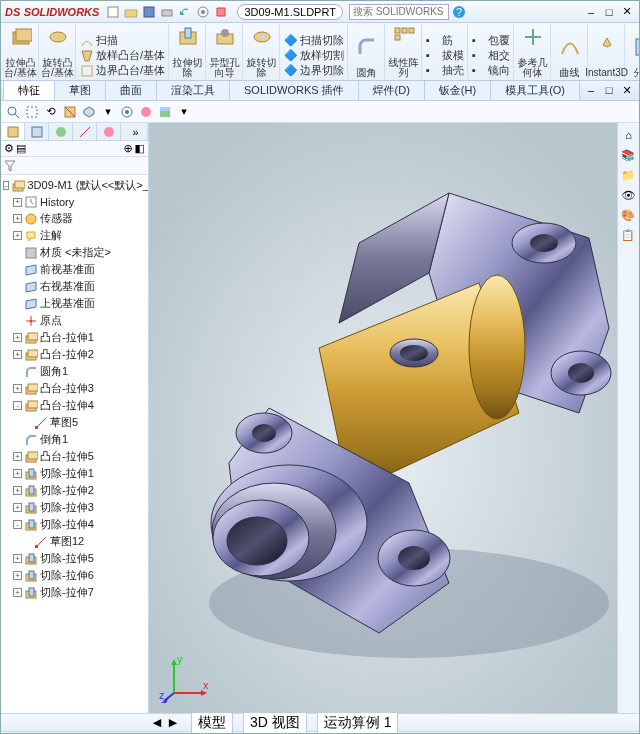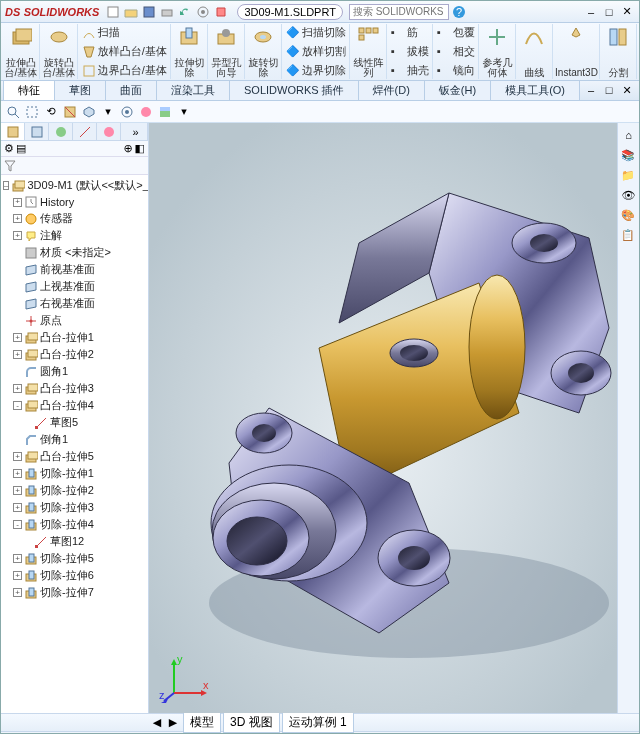--- a/index.html
+++ b/index.html
@@ -4,21 +4,21 @@
 <style>
 * { margin:0; padding:0; box-sizing:border-box; font-family:"Microsoft YaHei","Segoe UI",sans-serif; font-size:11px; }
 body { width:640px; height:734px; background:#fff; overflow:hidden; border:1px solid #8aa; }
 .titlebar { height:22px; background:linear-gradient(#f8fbfe,#e4eef9); display:flex; align-items:center; padding:0 4px; border-bottom:1px solid #b8cee6; gap:2px; }
 .logo { font-weight:bold; font-style:italic; color:#b22; font-size:12px; margin-right:4px; display:flex; align-items:center; }
 .logo-ds { color:#b22; }
 .tb-ico { width:16px; height:16px; display:inline-flex; align-items:center; justify-content:center; border:1px solid transparent; }
 .doc-tab { margin-left:6px; padding:1px 6px; background:#fff; border:1px solid #aac; border-radius:8px; font-size:11px; }
 .search { margin-left:4px; width:100px; height:16px; border:1px solid #aac; font-size:10px; padding:0 3px; background:#fff; }
 .ribbon { height:58px; background:linear-gradient(#f4f9ff,#e6eff9); border-bottom:1px solid #b8cee6; display:flex; align-items:stretch; padding:1px 2px; gap:1px; overflow:hidden; }
-.rgrp { display:flex; flex-direction:column; align-items:center; justify-content:space-between; padding:1px 3px; border-right:1px solid #cfe0f2; }
+.rgrp { display:flex; flex-direction:column; align-items:center; justify-content:flex-end; padding:1px 3px; border-right:1px solid #cfe0f2; }
 .rgrp.big { min-width:36px; }
 .rico { width:24px; height:24px; display:flex; align-items:center; justify-content:center; }
 .rlbl { font-size:10px; line-height:10px; text-align:center; color:#333; margin-top:9px; white-space:pre; }
 .ritem { display:flex; align-items:center; gap:2px; font-size:10px; color:#333; white-space:nowrap; }
 .ritem .mini { width:14px; height:14px; }
 .tabbar { height:20px; background:linear-gradient(#eef4fc,#dce8f5); border-bottom:1px solid #b8cee6; display:flex; align-items:flex-end; padding-left:2px; gap:0; }
 .tab { padding:2px 14px; font-size:11px; color:#234; border:1px solid #b8cee6; border-bottom:none; background:#e9f1fb; margin-right:-1px; }
 .tab.active { background:#fff; color:#000; }
 .wincontrols { margin-left:auto; display:flex; gap:2px; padding:2px 4px; }
 .toolbar2 { height:22px; background:#f7faff; border-bottom:1px solid #cfe0f2; display:flex; align-items:center; padding:0 4px; gap:3px; }
@@ -32,21 +32,21 @@
 .tree { flex:1; overflow:auto; padding:2px 0; background:#fff; }
 .node { display:flex; align-items:center; padding:1px 2px; gap:2px; white-space:nowrap; font-size:11px; color:#222; }
 .exp { width:9px; height:9px; border:1px solid #888; display:flex; align-items:center; justify-content:center; font-size:8px; line-height:8px; color:#555; background:#fff; }
 .exp.empty { border:none; }
 .nico { width:14px; height:14px; display:flex; align-items:center; justify-content:center; }
 .lvl1 { padding-left:12px; }
 .lvl2 { padding-left:22px; }
 .viewport { flex:1; position:relative; background:#cddae2; overflow:hidden; }
 .rside { width:22px; background:#eef4fc; border-left:1px solid #c8d8ec; display:flex; flex-direction:column; align-items:center; padding-top:4px; gap:4px; }
 .botbar { height:18px; background:linear-gradient(#f4f9ff,#e6eff9); border-top:1px solid #c8d8ec; display:flex; align-items:center; font-size:10px; }
-.bottab { padding:1px 6px; border:1px solid #b8cee6; background:#fff; margin-left:2px; font-size:12px; }
+.bottab { padding:1px 6px; border:1px solid #b8cee6; background:#fff; margin-left:10px; font-size:14px; }
 .status { height:18px; background:#eef4fc; border-top:1px solid #c8d8ec; display:flex; align-items:center; padding:0 4px; font-size:10px; color:#333; gap:10px; }
 .triad { position:absolute; left:10px; bottom:10px; width:50px; height:50px; }
 svg { display:block; }
 .spacer { flex:1; }
 .model-svg { position:absolute; top:0; left:0; }
 </style>
 </head>
 <body>
 
 <div class="titlebar">
@@ -184,20 +184,28 @@
       </div>
     <div class="ritem">
         <span class="mini">🔷</span>
         <span>放样切割</span>
       </div>
     <div class="ritem">
         <span class="mini">🔷</span>
         <span>边界切除</span>
       </div>
   </div>
+  <div class="rgrp big">
+      <div class="rico">
+        <svg width="22" height="22">
+          <path d="M4 18V10a6 6 0 016-6h8" fill="none" stroke="#8ac" stroke-width="3"></path>
+        </svg>
+      </div>
+      <div class="rlbl">圆角</div>
+    </div>
   <div class="rgrp big">
       <div class="rico">
         <svg width="22" height="22">
           <rect x="2" y="2" width="5" height="5" fill="#e8cc8a" stroke="#a8863a"></rect>
           <rect x="9" y="2" width="5" height="5" fill="#e8cc8a" stroke="#a8863a"></rect>
           <rect x="16" y="2" width="5" height="5" fill="#e8cc8a" stroke="#a8863a"></rect>
           <rect x="2" y="9" width="5" height="5" fill="#e8cc8a" stroke="#a8863a"></rect>
         </svg>
       </div>
       <div class="rlbl">线性阵
@@ -430,30 +438,30 @@
             </span>
             <span>前视基准面</span>
           </div>
           <div class="node lvl1">
             <span class="exp empty"></span>
             <span class="nico">
               <svg width="14" height="14">
                 <path d="M2 4l10-2v8l-10 2z" fill="#cde" stroke="#579"></path>
               </svg>
             </span>
+            <span>右视基准面</span>
+          </div>
+          <div class="node lvl1">
+            <span class="exp empty"></span>
+            <span class="nico">
+              <svg width="14" height="14">
+                <path d="M2 4l10-2v8l-10 2z" fill="#cde" stroke="#579"></path>
+              </svg>
+            </span>
             <span>上视基准面</span>
-          </div>
-          <div class="node lvl1">
-            <span class="exp empty"></span>
-            <span class="nico">
-              <svg width="14" height="14">
-                <path d="M2 4l10-2v8l-10 2z" fill="#cde" stroke="#579"></path>
-              </svg>
-            </span>
-            <span>右视基准面</span>
           </div>
           <div class="node lvl1">
             <span class="exp empty"></span>
             <span class="nico">
               <svg width="14" height="14">
                 <path d="M7 2v10M2 7h10" stroke="#c44"></path>
                 <circle cx="7" cy="7" r="1.5" fill="#c44"></circle>
               </svg>
             </span>
             <span>原点</span>

